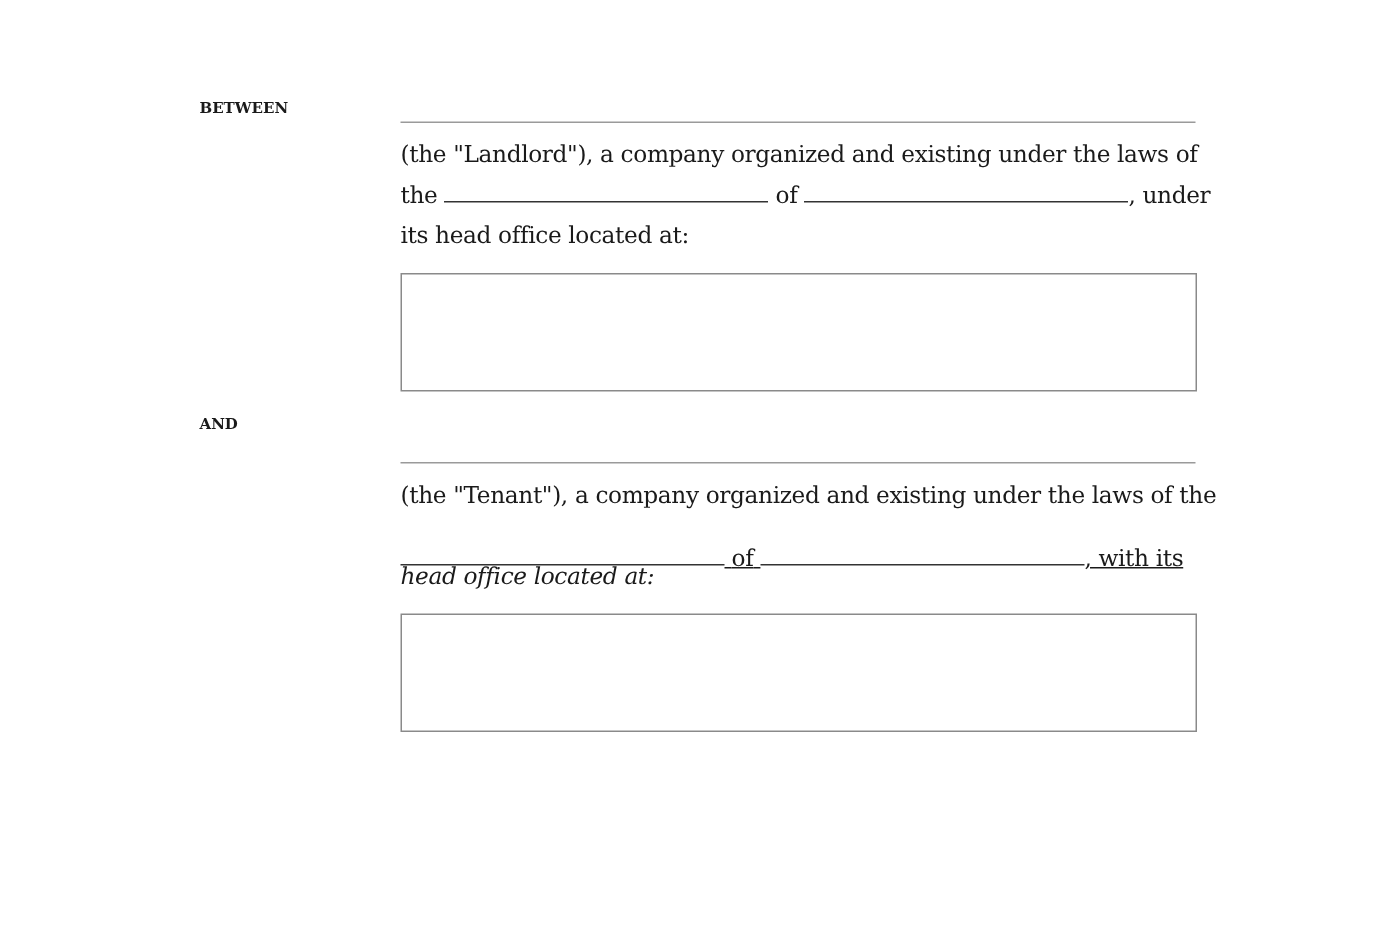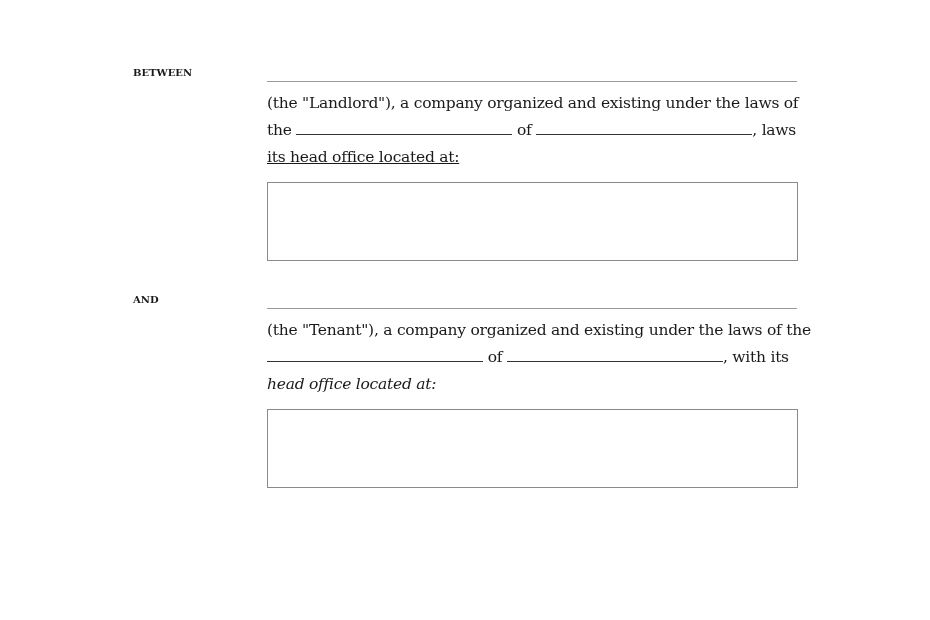--- a/index.html
+++ b/index.html
@@ -14,27 +14,27 @@
 </head>
 <body>
 
 <div class="label" style="top:67px;">BETWEEN</div>
 <div class="topline" style="top:81px;"></div>
 <div class="line" style="top:93px;">(the "Landlord"), a company organized and existing under the laws of</div>
 <div class="line" style="top:120px;">
   <span>the</span>
   <span class="blank" style="width:216px;"></span>
   <span>of</span>
-  <span class="blank" style="width:216px;"></span><span>, laws</span>
+  <span class="blank" style="width:216px;"></span><span>, under</span>
 </div>
-<div class="line" style="top:147px;text-decoration:underline;">its head office located at:</div>
+<div class="line" style="top:147px;">its head office located at:</div>
 <div class="box" style="top:182px;"></div>
 
-<div class="label" style="top:294px;">AND</div>
+<div class="label" style="top:278px;">AND</div>
 <div class="topline" style="top:308px;"></div>
 <div class="line" style="top:320px;">(the "Tenant"), a company organized and existing under the laws of the</div>
-<div class="line" style="top:347px;">
+<div class="line" style="top:362px;text-decoration:underline;">
   <span class="blank" style="width:216px;"></span>
   <span>of</span>
   <span class="blank" style="width:216px;"></span><span>, with its</span>
 </div>
 <div class="line" style="top:374px;font-style:italic;">head office located at:</div>
 <div class="box" style="top:409px;"></div>
 
 </body></html>

